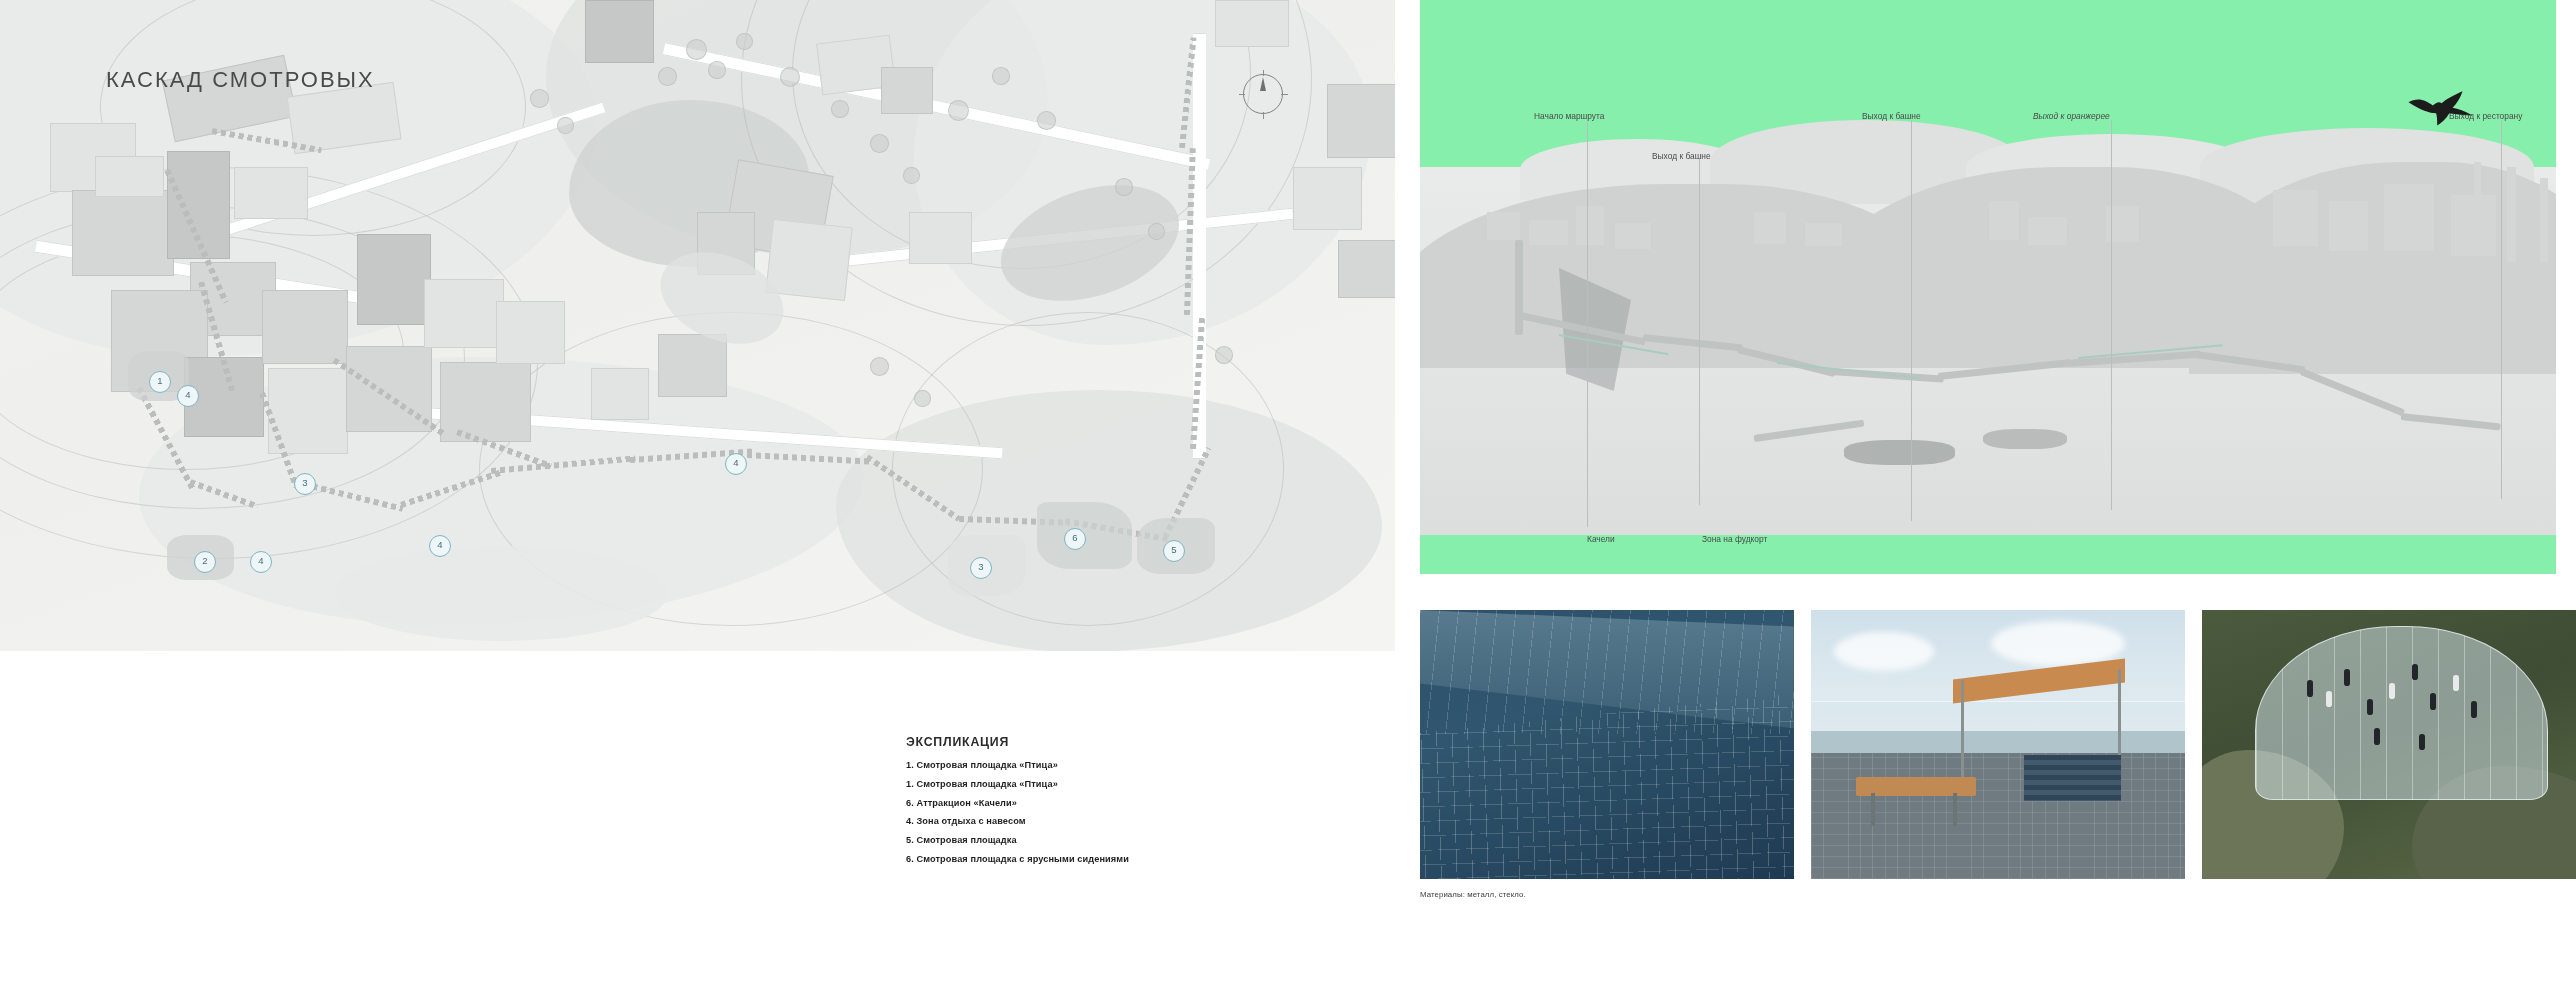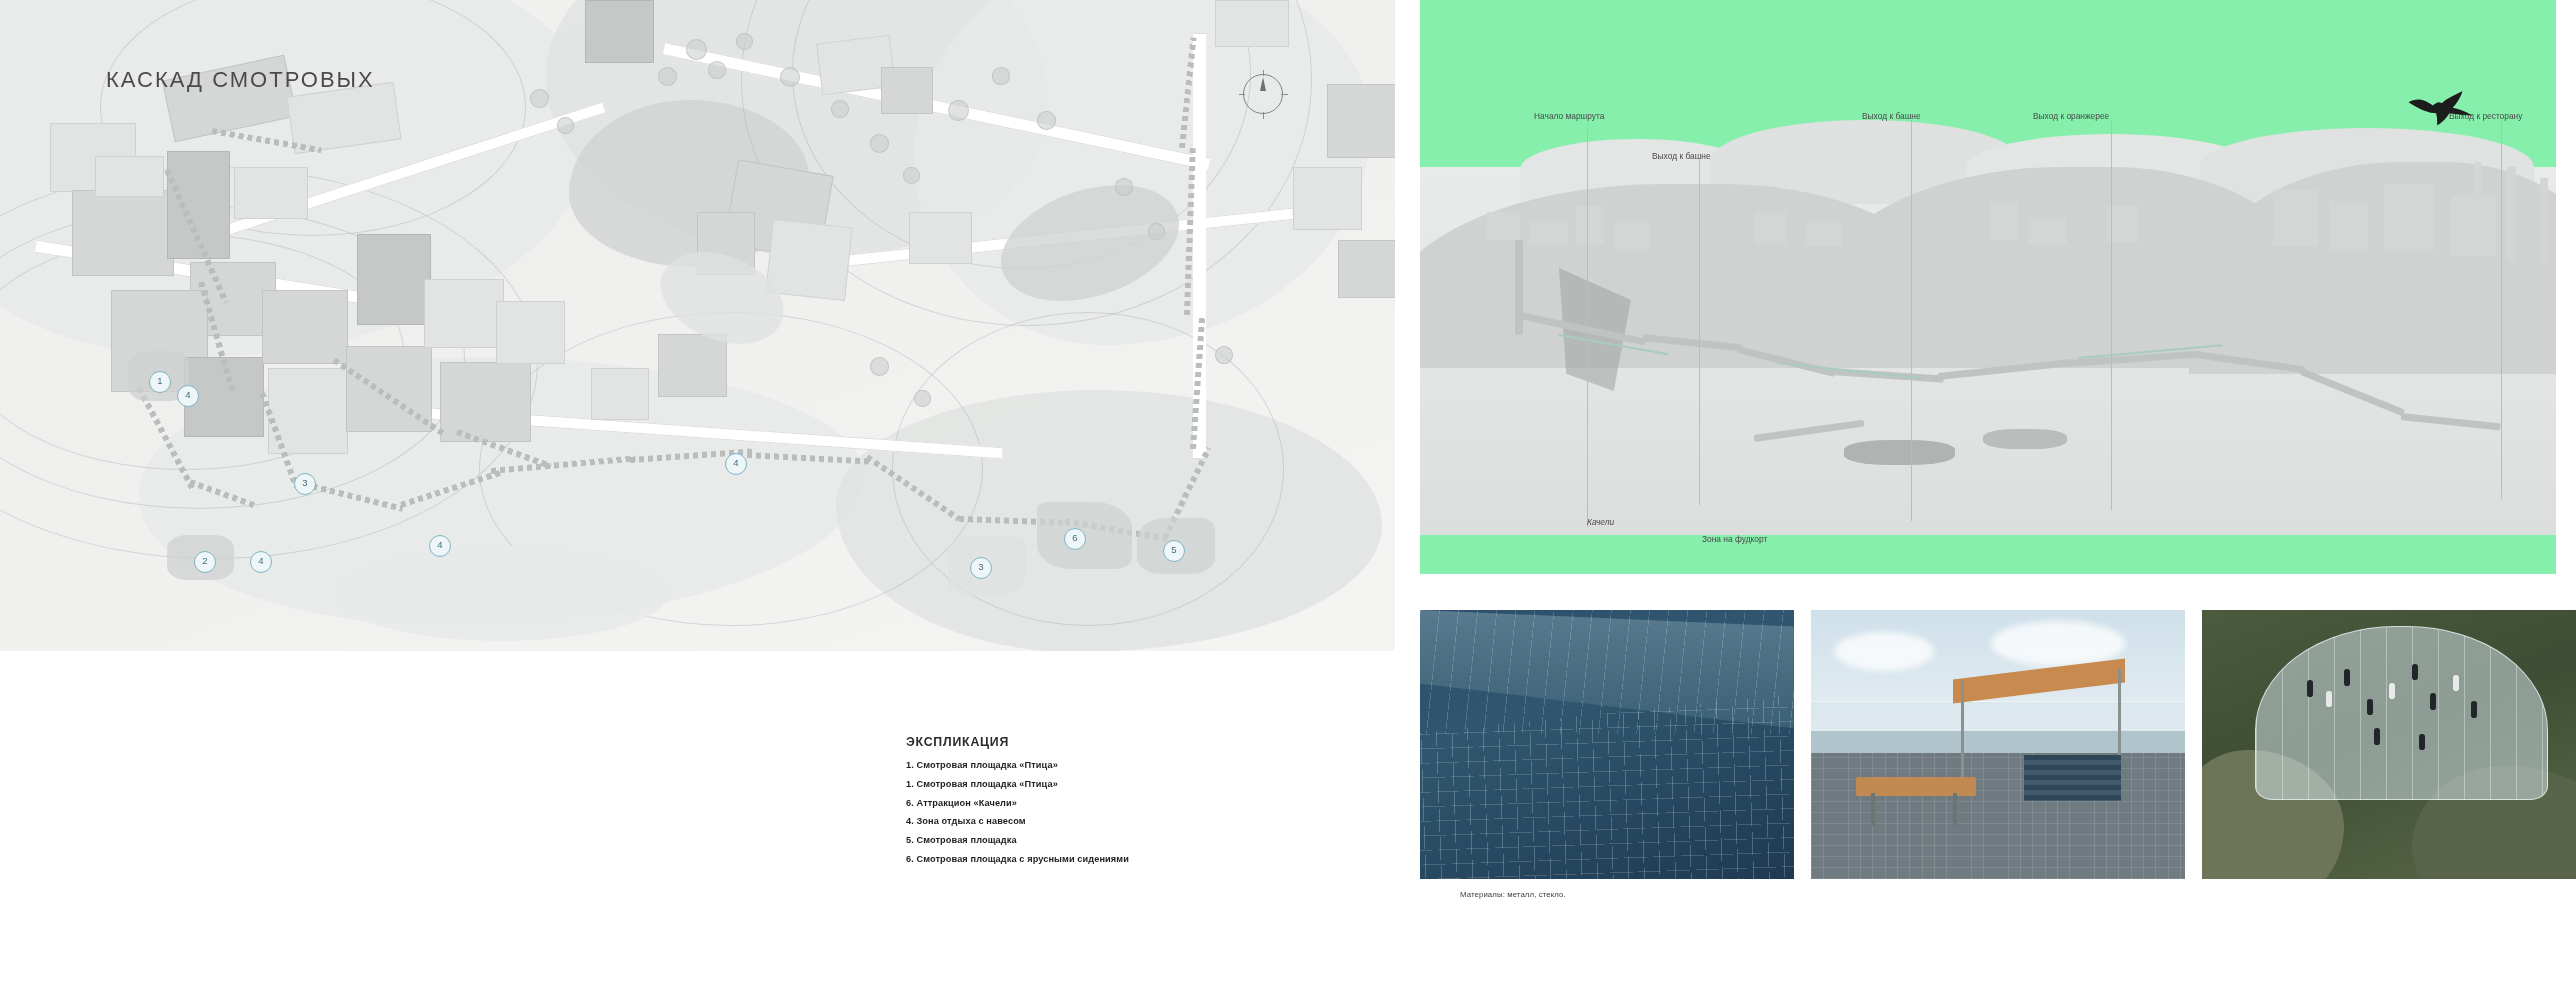--- a/index.html
+++ b/index.html
@@ -298,21 +298,20 @@
     background: #22262a;
   }
   .ph3 .person.w { background: #e8e9ea; }
 
   .photo-caption {
     position: absolute;
     left: 1420px; top: 890px;
     font-size: 7.8px;
     color: #3c3c3c;
     letter-spacing: 0.1px;
-    margin-left: 40px;
   }
 </style>
 </head>
 <body>
 
 <div class="masterplan">
   <div class="mp-canvas">
 
     <div class="blob lite" style="left:-100px; top:-67px; width:697px; height:424px;"></div>
     <div class="blob" style="left:546px; top:-89px; width:502px; height:346px; border-radius:52% 48% 44% 56% / 48% 56% 44% 52%;"></div>
@@ -512,24 +511,24 @@
 
   <div class="leader" style="left:167px; top:120px; height:407px;"></div>
   <div class="leader" style="left:279px; top:159px; height:346px;"></div>
   <div class="leader" style="left:491px; top:120px; height:401px;"></div>
   <div class="leader" style="left:691px; top:120px; height:390px;"></div>
   <div class="leader" style="left:1081px; top:120px; height:379px;"></div>
 
   <div class="pano-label" style="left:114px; top:111px;">Начало маршрута</div>
   <div class="pano-label" style="left:232px; top:151px;">Выход к башне</div>
   <div class="pano-label" style="left:442px; top:111px;">Выход к башне</div>
-  <div class="pano-label" style="left:613px; top:111px;">Выход к оранжерее</div>
+  <div class="pano-label" style="left:613px; top:111px;font-style:italic;">Выход к оранжерее</div>
   <div class="pano-label" style="left:1029px; top:111px;">Выход к ресторану</div>
 
-  <div class="pano-label" style="left:167px; top:517px;font-style:italic;">Качели</div>
+  <div class="pano-label" style="left:167px; top:534px;">Качели</div>
   <div class="pano-label" style="left:282px; top:534px;">Зона на фудкорт</div>
 </div>
 
 <div class="photos">
 
   <div class="photo ph1">
     <div class="rail"></div>
     <div class="rail-lines"></div>
     <div class="grid-deck"></div>
   </div>

